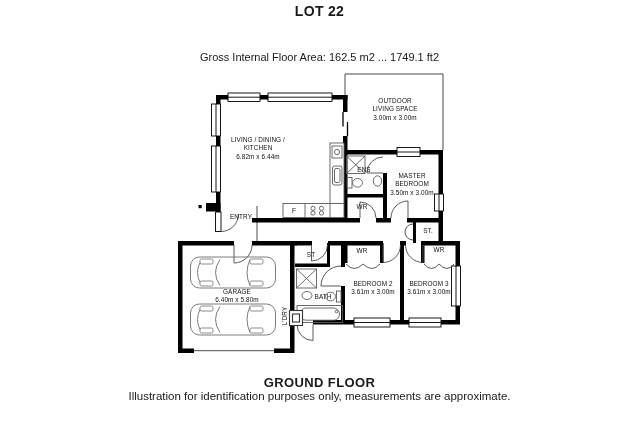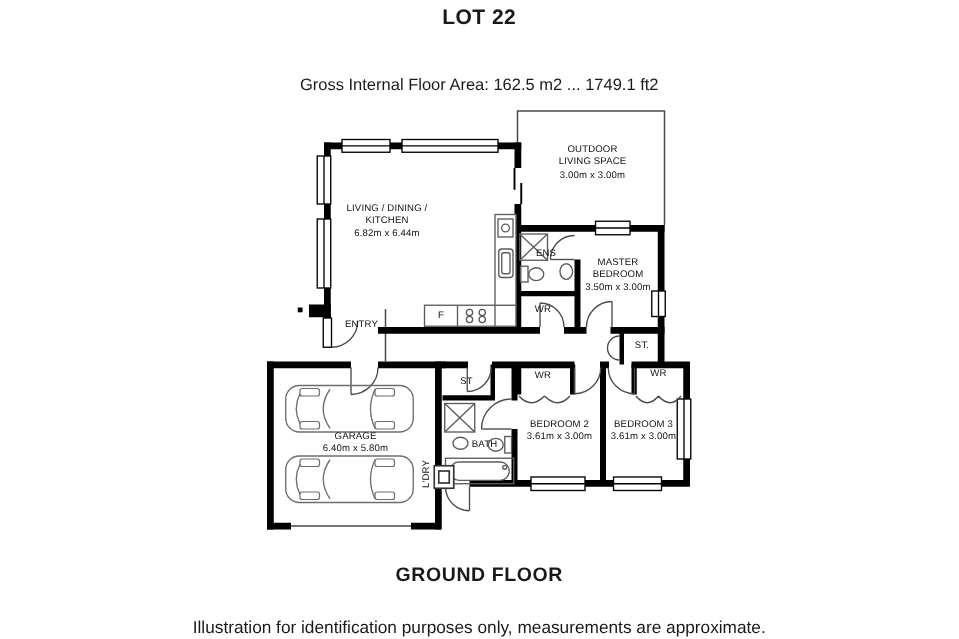--- a/index.html
+++ b/index.html
@@ -3,21 +3,21 @@
 <meta charset="utf-8">
 <style>
   html,body{margin:0;padding:0;background:#fff;}
   .stage{position:relative;width:639px;height:426px;background:#ffffff;overflow:hidden;
          font-family:"Liberation Sans",sans-serif;color:#1a1a1a;}
   .hdr-title{position:absolute;top:3px;left:0;width:639px;text-align:center;
              font-size:14px;font-weight:bold;letter-spacing:.3px;}
   .hdr-sub{position:absolute;top:23px;left:0;width:639px;text-align:center;font-size:11px;margin-top:28px;}
   .ftr-floor{position:absolute;top:375px;left:0;width:639px;text-align:center;
              font-size:13px;font-weight:bold;letter-spacing:.4px;}
-  .ftr-disc{position:absolute;top:413px;left:0;width:639px;text-align:center;font-size:11.5px;}
+  .ftr-disc{position:absolute;top:390px;left:0;width:639px;text-align:center;font-size:11.5px;}
   svg.plan{position:absolute;left:0;top:0;}
   .lbl{position:absolute;transform:translate(-50%,-50%);text-align:center;
        font-size:6.4px;line-height:1.3;letter-spacing:.1px;color:#111;white-space:normal;}
   .lbl .rn,.lbl .rd{display:block;}
   .lbl.vert{transform:translate(-50%,-50%) rotate(-90deg);white-space:nowrap;}
 </style>
 </head>
 <body>
 
 <div class="stage">

